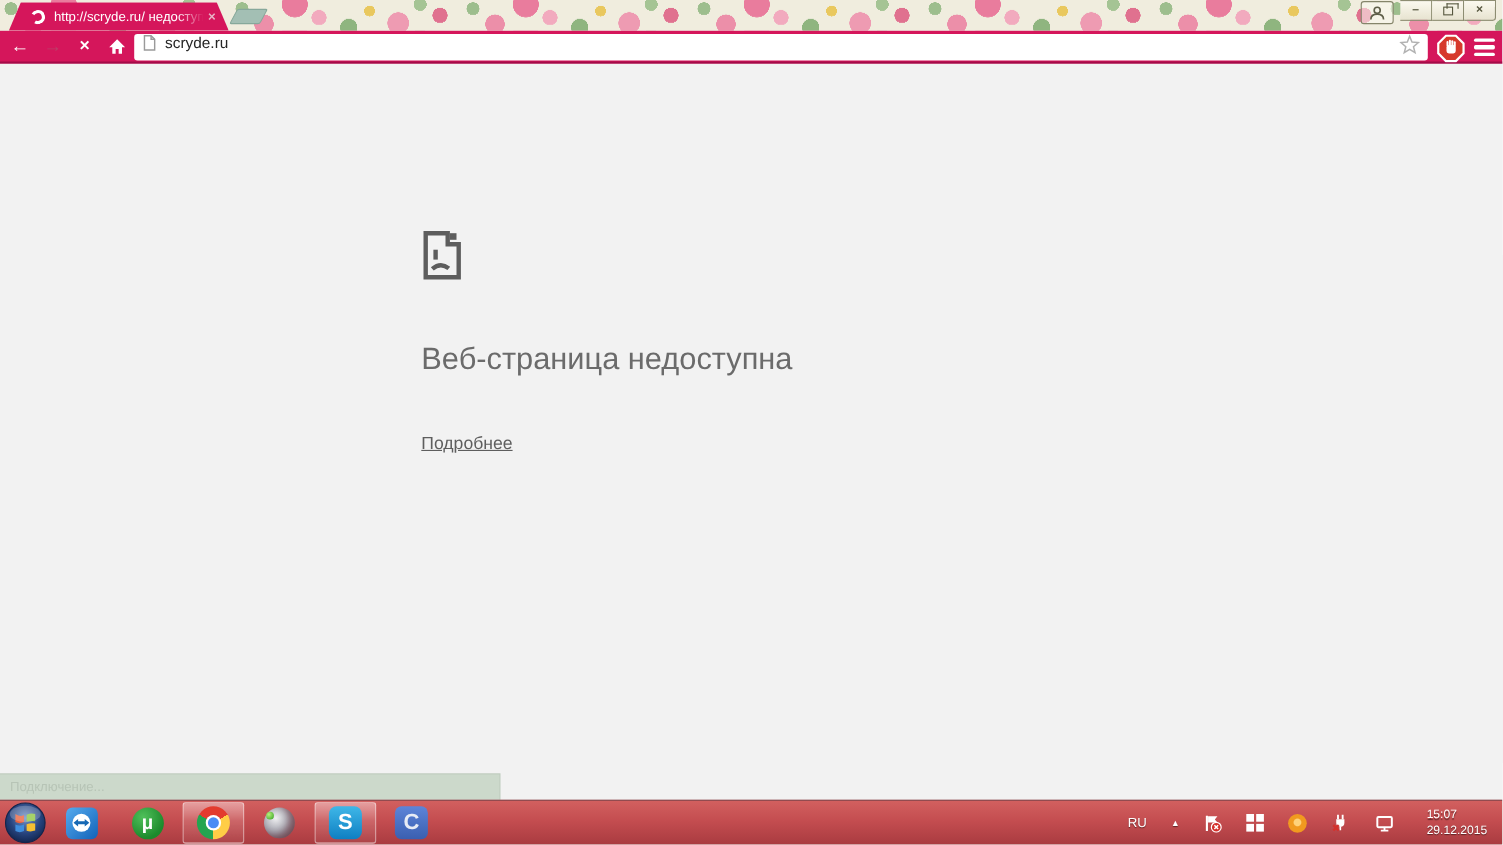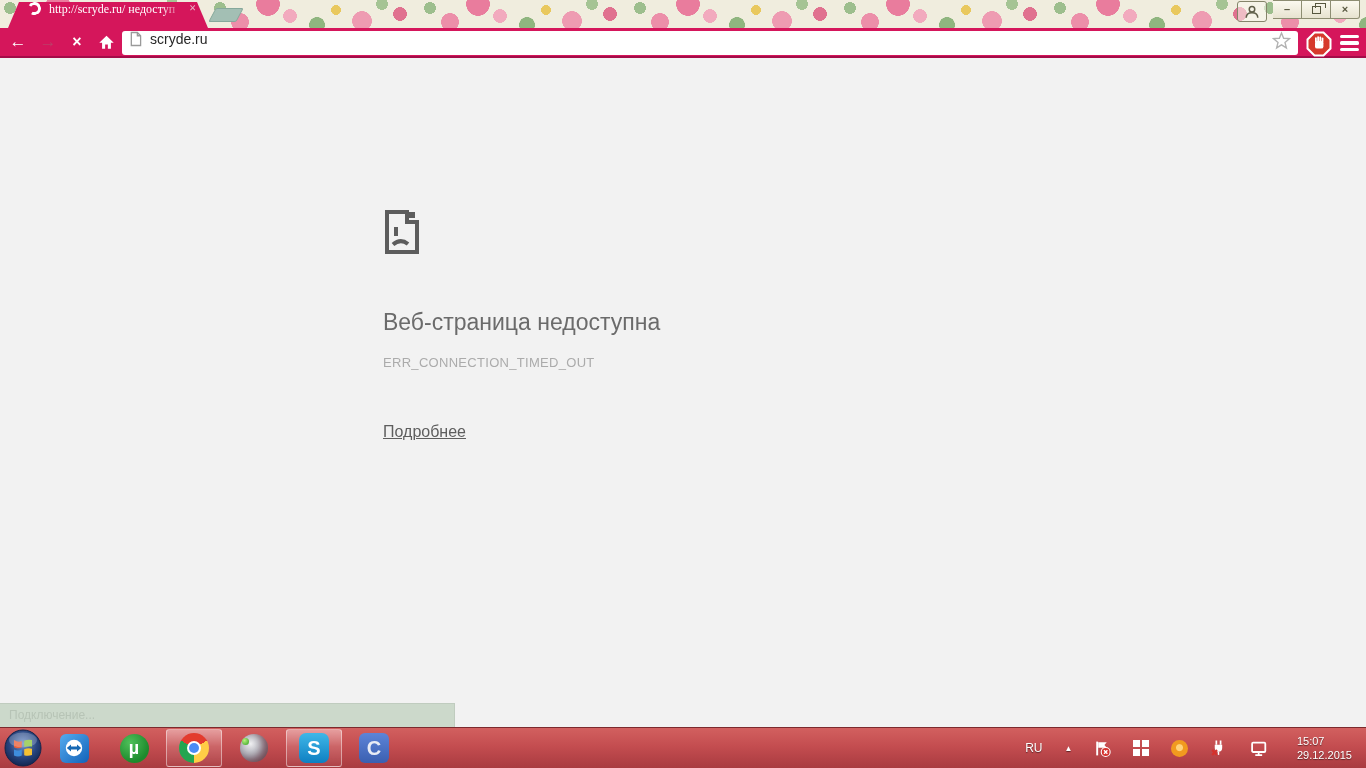--- a/index.html
+++ b/index.html
@@ -18,21 +18,21 @@
       radial-gradient(circle 8px  at 107px 25px,#8fb57f 97%, transparent),
       radial-gradient(circle 5px  at 126px 10px,#e9c85e 97%, transparent),
       radial-gradient(circle 10px at 152px 21px,#ee9bb2 97%, transparent),
       radial-gradient(circle 6px  at 172px 4px, #a5c494 97%, transparent),
       radial-gradient(circle 7px  at 190px 14px,#e0718f 97%, transparent);
     background-size:210px 28px; background-repeat:repeat-x; }
 
   .tab { position:absolute; left:8px; top:2px; width:200px; height:26px;
     background:#d5165b;
     clip-path:polygon(0 100%, 11px 0, calc(100% - 11px) 0, 100% 100%);
-    display:flex; align-items:flex-start; padding:0 12px 0 20px;font-family:Liberation Serif, serif; }
+    display:flex; align-items:center; padding:0 12px 0 20px; }
   .spinner { width:13px; height:13px; border-radius:50%; flex:0 0 auto;
     border:3px solid #fff; border-left-color:transparent; transform:rotate(-15deg); }
   .tab-title { color:#fff; font-size:12px; margin-left:8px; white-space:nowrap; overflow:hidden;
     flex:1 1 auto; -webkit-mask-image:linear-gradient(90deg,#000 82%,transparent);
     mask-image:linear-gradient(90deg,#000 82%,transparent); }
   .tab-close { color:#e8b3c6; font-size:12px; font-weight:bold; margin-left:4px; line-height:1; cursor:default; }
 
   .newtab-btn { position:absolute; left:212px; top:8px; width:28px; height:14px;
     background:#a3bfb4; border:1px solid #86a89b; transform:skewX(-28deg); border-radius:2px; }
 
@@ -64,21 +64,21 @@
 
   .ext-btn { position:absolute; right:34px; top:2px; width:27px; height:27px;
     display:flex; align-items:center; justify-content:center; }
   .menu-btn { position:absolute; right:5px; top:4px; width:24px; height:22px;
     display:flex; flex-direction:column; justify-content:center; gap:3px; align-items:center; }
   .menu-bar { width:19px; height:3.5px; background:#fff; border-radius:1.5px; }
 
   
   .page { position:absolute; top:58px; left:0; right:0; bottom:41px; background:#f2f2f2; }
   .err-wrap { position:absolute; left:383px; top:150px; width:600px; }
-  .err-title { margin-top:49px; font-size:23px; color:#6b6b6b; }
+  .err-title { margin-top:49px; font-size:28px; color:#6b6b6b; }
   .err-code { margin-top:19px; font-size:13px; color:#ababab; letter-spacing:.3px; }
   .err-actions { margin-top:53px; display:flex; justify-content:space-between; align-items:center; }
   .reload-btn { background:#4285f4; color:#fff; border:none; border-radius:2px; font-size:14px;
     font-family:inherit; height:33px; padding:0 26px; box-shadow:0 1px 2px rgba(0,0,0,.15); }
   .details-link { font-size:16px; color:#5e5e5e; text-decoration:underline; }
 
   .status-bubble { position:absolute; left:0; bottom:0; width:455px; height:24px; background:#ccd9cb;
     border-top:1px solid rgba(0,0,0,.06); border-right:1px solid rgba(0,0,0,.06);
     color:#b7c4b6; font-size:12px; line-height:23px; padding-left:9px; }
 
@@ -197,21 +197,20 @@
 
   <div class="page">
     <div class="err-wrap">
       <svg width="38" height="48" viewBox="0 0 38 48">
         <path d="M4 4 H24 V14 H34 V44 H4 Z" fill="none" stroke="#5d5d5d" stroke-width="4" stroke-linejoin="miter"></path>
         <rect x="26" y="4" width="6" height="6" fill="#5d5d5d"></rect>
         <rect x="11" y="19" width="4" height="9" fill="#5d5d5d"></rect>
         <path d="M10 36.5 Q17.5 30 25 36" fill="none" stroke="#5d5d5d" stroke-width="4"></path>
       </svg>
       <div class="err-title">Веб-страница недоступна</div>
-      <div class="err-code">ERR_CONNECTION_TIMED_OUT</div>
       <div class="err-actions">
         <a class="details-link" href="#">Подробнее</a>
       </div>
     </div>
 
     <div class="status-bubble">Подключение...</div>
   </div>
 
   <div class="taskbar">
     <div class="start-btn">

